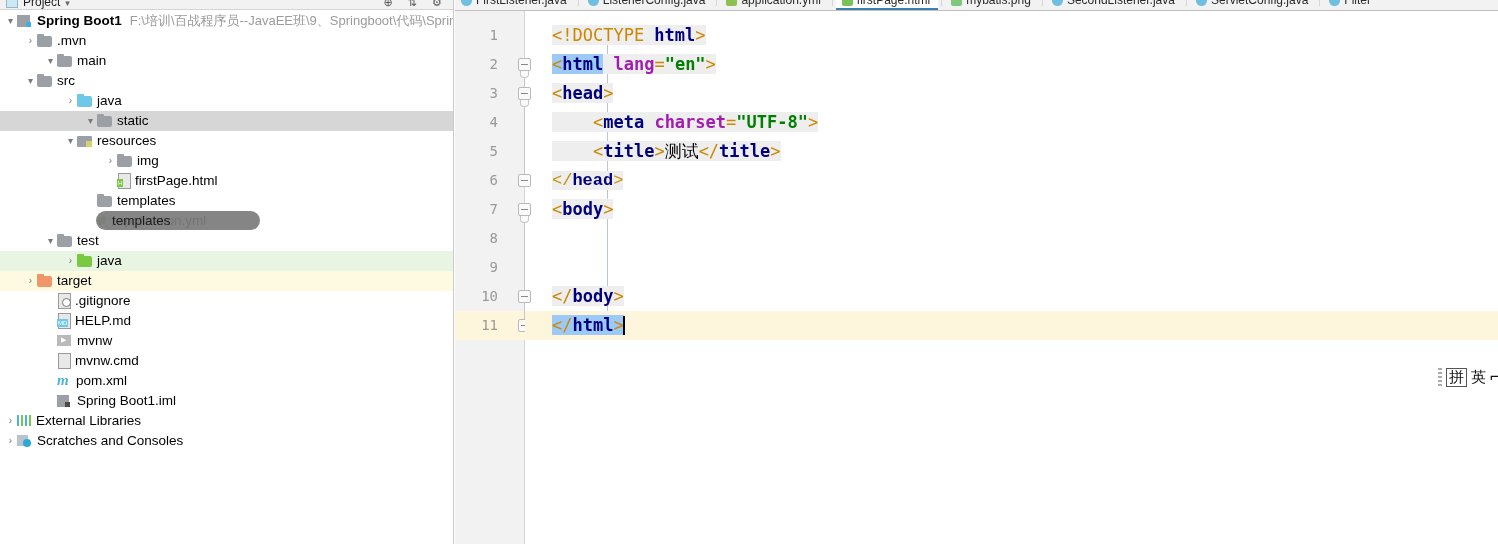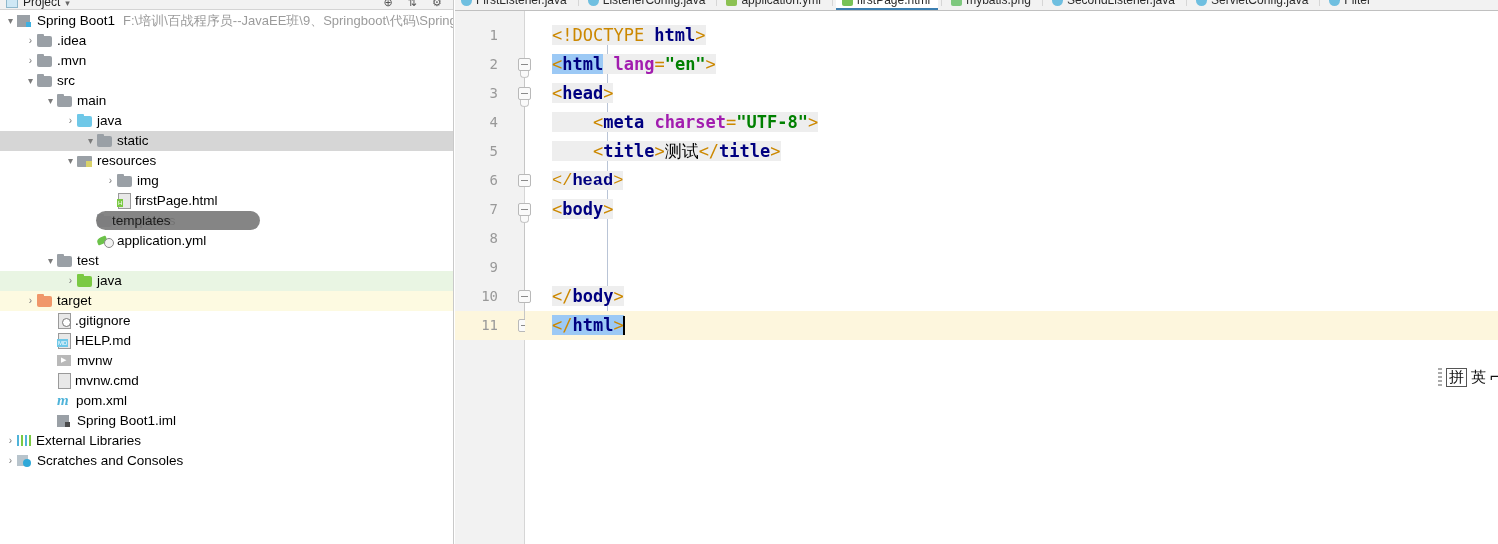--- a/index.html
+++ b/index.html
@@ -290,21 +290,21 @@
   }
   .ic.scratch::after {
     content: "";
     position: absolute; left: 6px; top: 5px;
     width: 8px; height: 8px;
     border-radius: 50%;
     background: #2fa8d8;
   }
 
   .label { vertical-align: 0; }
-  .label.bold { font-weight: normal; }
+  .label.bold { font-weight: bold; }
   .path {
     color: #9b9b9b;
     font-size: 13px;
     margin-left: 8px;
   }
 
   
   .marker {
     position: absolute;
     left: 96px; top: 211px;
@@ -463,24 +463,23 @@
 
     <div class="panel-header">
       <div class="ph-inner">
         <span class="ph-icon"></span><span>Project</span><span class="ph-caret">▾</span>
       </div>
       <div class="ph-tools">⊕ ⇅ ⚙</div>
     </div>
 
     <div class="tree" id="tree-root">
         <div class="row " style="padding-left: 4px;"><span class="arrow">▾</span><span class="ic module"></span><span class="label bold">Spring Boot1</span><span class="path">F:\培训\百战程序员--JavaEE班\9、Springboot\代码\Spring B</span></div>
-        <div class="row " style="padding-left: 24px;"><span class="arrow">›</span><span class="ic folder"></span><span class="label">.idea</span></div>
         <div class="row " style="padding-left: 24px;"><span class="arrow">›</span><span class="ic folder"></span><span class="label">.mvn</span></div>
+        <div class="row " style="padding-left: 44px;"><span class="arrow">▾</span><span class="ic folder"></span><span class="label">main</span></div>
         <div class="row " style="padding-left: 24px;"><span class="arrow">▾</span><span class="ic folder"></span><span class="label">src</span></div>
-        <div class="row " style="padding-left: 44px;"><span class="arrow">▾</span><span class="ic folder"></span><span class="label">main</span></div>
         <div class="row " style="padding-left: 64px;"><span class="arrow">›</span><span class="ic folder blue"></span><span class="label">java</span></div>
         <div class="row sel-gray" style="padding-left: 84px;"><span class="arrow">▾</span><span class="ic folder"></span><span class="label">static</span></div>
         <div class="row " style="padding-left: 64px;"><span class="arrow">▾</span><span class="ic res"></span><span class="label">resources</span></div>
         <div class="row " style="padding-left: 104px;"><span class="arrow">›</span><span class="ic folder"></span><span class="label">img</span></div>
         <div class="row " style="padding-left: 104px;"><span class="arrow none">›</span><span class="ic file html"><span class="badge">H</span></span><span class="label">firstPage.html</span></div>
         <div class="row " style="padding-left: 84px;"><span class="arrow none">›</span><span class="ic folder"></span><span class="label">templates</span></div>
         <div class="row " style="padding-left: 84px;"><span class="arrow none">›</span><span class="ic yml"></span><span class="label">application.yml</span></div>
         <div class="row " style="padding-left: 44px;"><span class="arrow">▾</span><span class="ic folder"></span><span class="label">test</span></div>
         <div class="row sel-green" style="padding-left: 64px;"><span class="arrow">›</span><span class="ic folder green"></span><span class="label">java</span></div>
         <div class="row sel-yellow" style="padding-left: 24px;"><span class="arrow">›</span><span class="ic folder orange"></span><span class="label">target</span></div>

